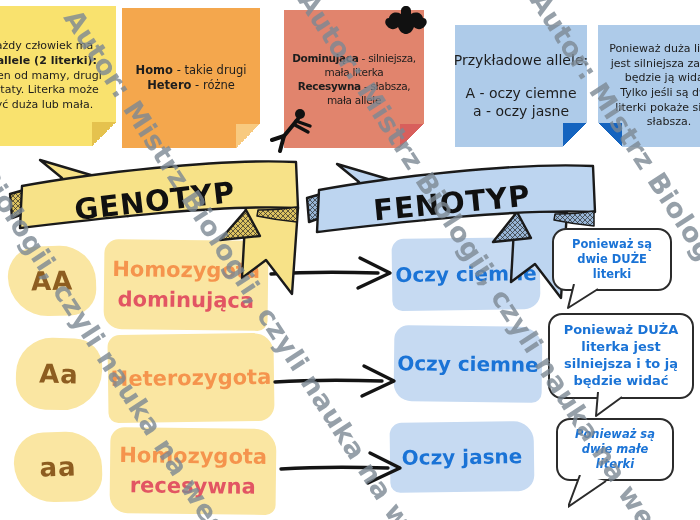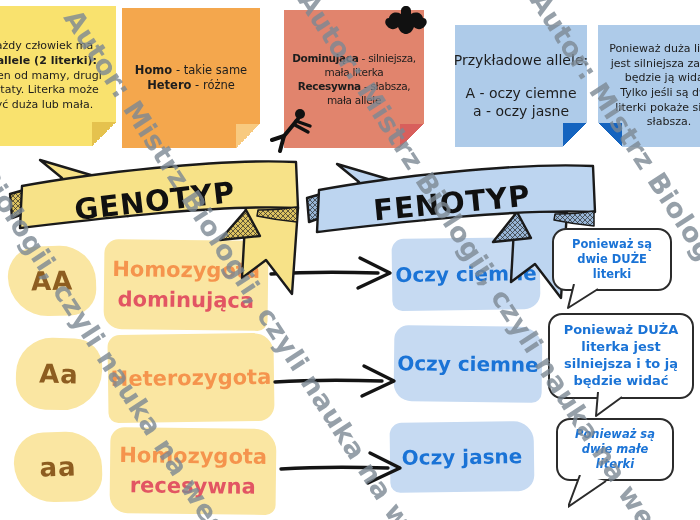--- a/index.html
+++ b/index.html
@@ -62,21 +62,21 @@
   <div class="note" style="left:-34px;top:6px;width:150px;height:140px;background:#F9E26E;font-size:11px;">
     <div class="ln">Każdy człowiek ma</div>
     <div class="ln bd">2 allele (2 literki):</div>
     <div class="ln">jeden od mamy, drugi</div>
     <div class="ln">od taty. Literka może</div>
     <div class="ln">być duża lub mała.</div>
     <div class="fold" style="right:0;background:linear-gradient(135deg,#E5C24E 0 50%,#fff 50% 100%);"></div>
   </div>
 
   <div class="note" style="left:122px;top:8px;width:138px;height:140px;background:#F4A74D;font-size:11.5px;">
-    <div class="ln"><span class="bd">Homo</span><span> - takie same</span></div>
+    <div class="ln"><span class="bd">Homo</span><span> - takie drugi</span></div>
     <div class="ln"><span class="bd">Hetero</span><span> - różne</span></div>
     <div class="fold" style="right:0;background:linear-gradient(135deg,#F8CA80 0 50%,#fff 50% 100%);"></div>
   </div>
 
   <div class="note" style="left:284px;top:10px;width:140px;height:138px;background:#E1846D;font-size:10.5px;letter-spacing:-.3px;">
     <div class="icon" style="right:-4px;top:-8px;">
       <svg width="44" height="40" viewBox="0 0 44 40">
           <path d="M22,4 C19,4 17,6 17,9 L17,12 C12,9 6,11 5,16 C1,16 0,21 3,24 C6,28 11,28 14,25 C16,30 19,32 22,32 C25,32 28,30 30,25 C33,28 38,28 41,24 C44,21 43,16 39,16 C38,11 32,9 27,12 L27,9 C27,6 25,4 22,4 Z" fill="#111"></path>
         </svg>
     </div>

